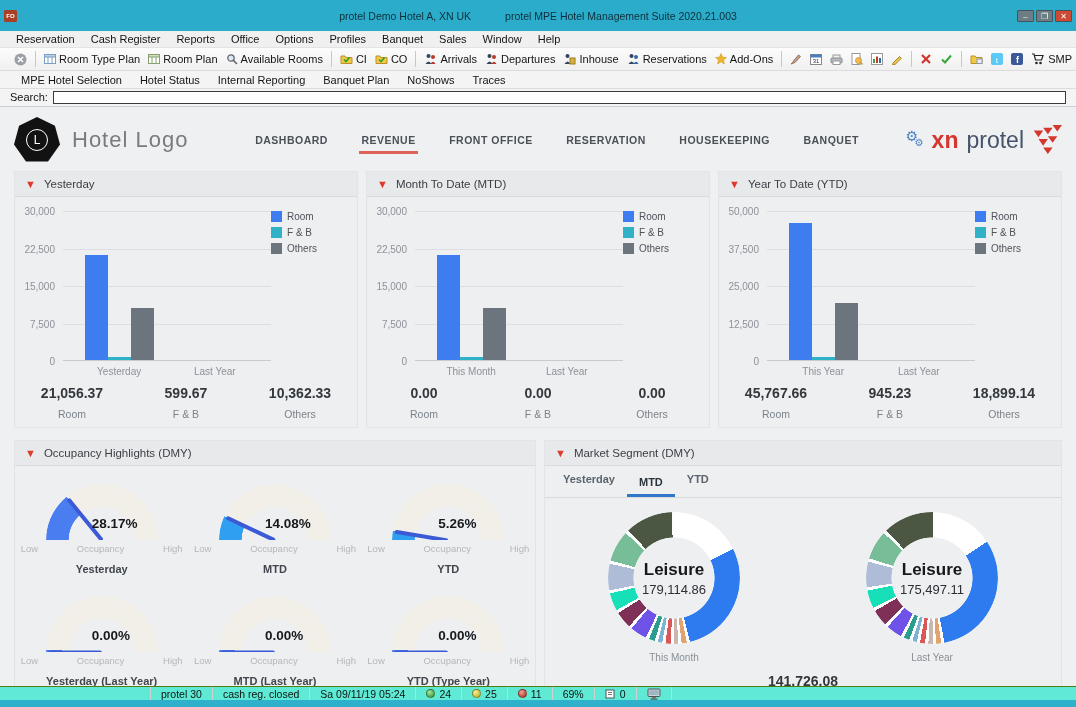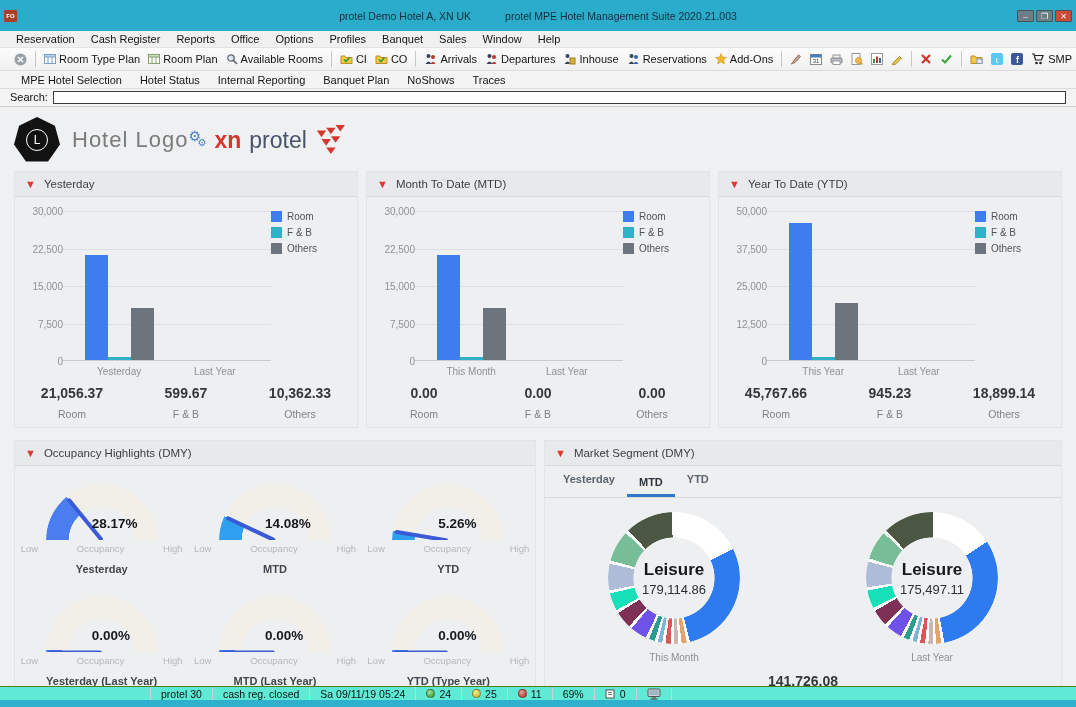--- a/index.html
+++ b/index.html
@@ -51,21 +51,21 @@
   .brand-protel { color:#47536b; font-size:23px; margin-left:2px; }
   
   .rev-row { display:flex; gap:8px; }
   .panel { background:#edeff1; border:1px solid #e2e4e6; }
   .panel-h { height:25px; background:#e7e9eb; border-bottom:1px solid #d8dadc; display:flex; align-items:center; padding-left:10px; gap:8px; }
   .tri-icon { color:#e03a2f; font-size:11px; line-height:1; cursor:default; }
   .panel-title { font-size:11.5px; color:#3a3f45; }
   .rev { flex:1; height:257px; }
   .chart { display:flex; padding:14px 8px 0 4px; }
   .yaxis { width:44px; position:relative; height:150px; flex:none; }
-  .ytick { position:absolute; right:0; font-size:10px; color:#8d9298; transform:translateY(-50%); white-space:nowrap; }
+  .ytick { position:absolute; right:8px; font-size:10px; color:#8d9298; transform:translateY(-50%); white-space:nowrap; }
   .plot { flex:1; position:relative; height:150px; border-bottom:1px solid #c8cacd; }
   .gridline { position:absolute; left:0; right:0; height:1px; background:#dcdee1; }
   .bar { position:absolute; bottom:0; width:23px; }
   .xlab { position:absolute; top:155px; font-size:10px; color:#8d9298; transform:translateX(-50%); white-space:nowrap; }
   .legend { width:78px; flex:none; padding-top:0; }
   .leg-row { display:flex; align-items:center; gap:5px; margin-bottom:5px; }
   .leg-sq { width:11px; height:11px; flex:none; }
   .leg-lb { font-size:10px; color:#4e545a; }
   .totals { display:flex; margin-top:24px; }
   .tot { flex:1; text-align:center; }
@@ -360,20 +360,28 @@
   <label>Search:</label>
   <input class="search-input" style="">
 </div>
 
 <div class="main">
   <div class="dash-header">
     <div class="logo-mark">
       <div class="logo-ring">L</div>
     </div>
     <div class="logo-text">Hotel Logo</div>
+    <div class="dash-tabs" id="dash-tabs">
+        <div class="dtab">DASHBOARD</div>
+        <div class="dtab active">REVENUE</div>
+        <div class="dtab">FRONT OFFICE</div>
+        <div class="dtab">RESERVATION</div>
+        <div class="dtab">HOUSEKEEPING</div>
+        <div class="dtab">BANQUET</div>
+      </div>
     <div class="brand">
       <div class="gears">
           <span class="g1">⚙</span>
           <span class="g2">⚙</span>
         </div>
       <span class="brand-xn">xn</span>
       <span class="brand-protel">protel</span>
       <svg width="32" height="32" viewBox="0 0 34 34">
         <g fill="#d5372e">
           <path d="M24 1 l10 0 -5 7 z"></path>

